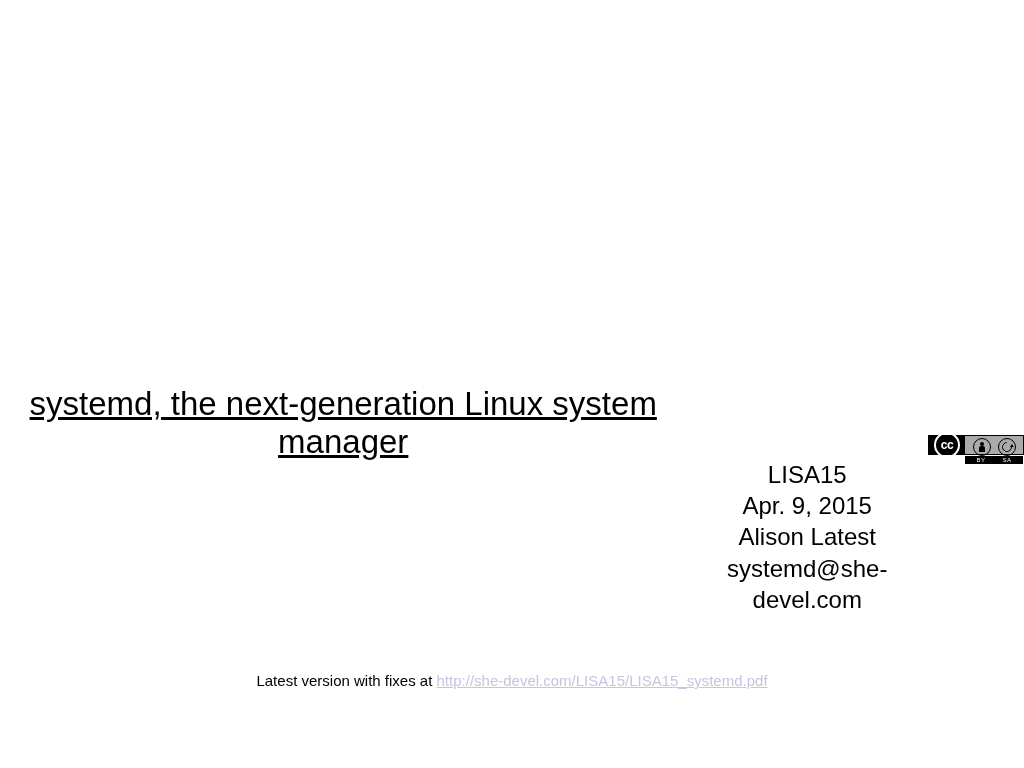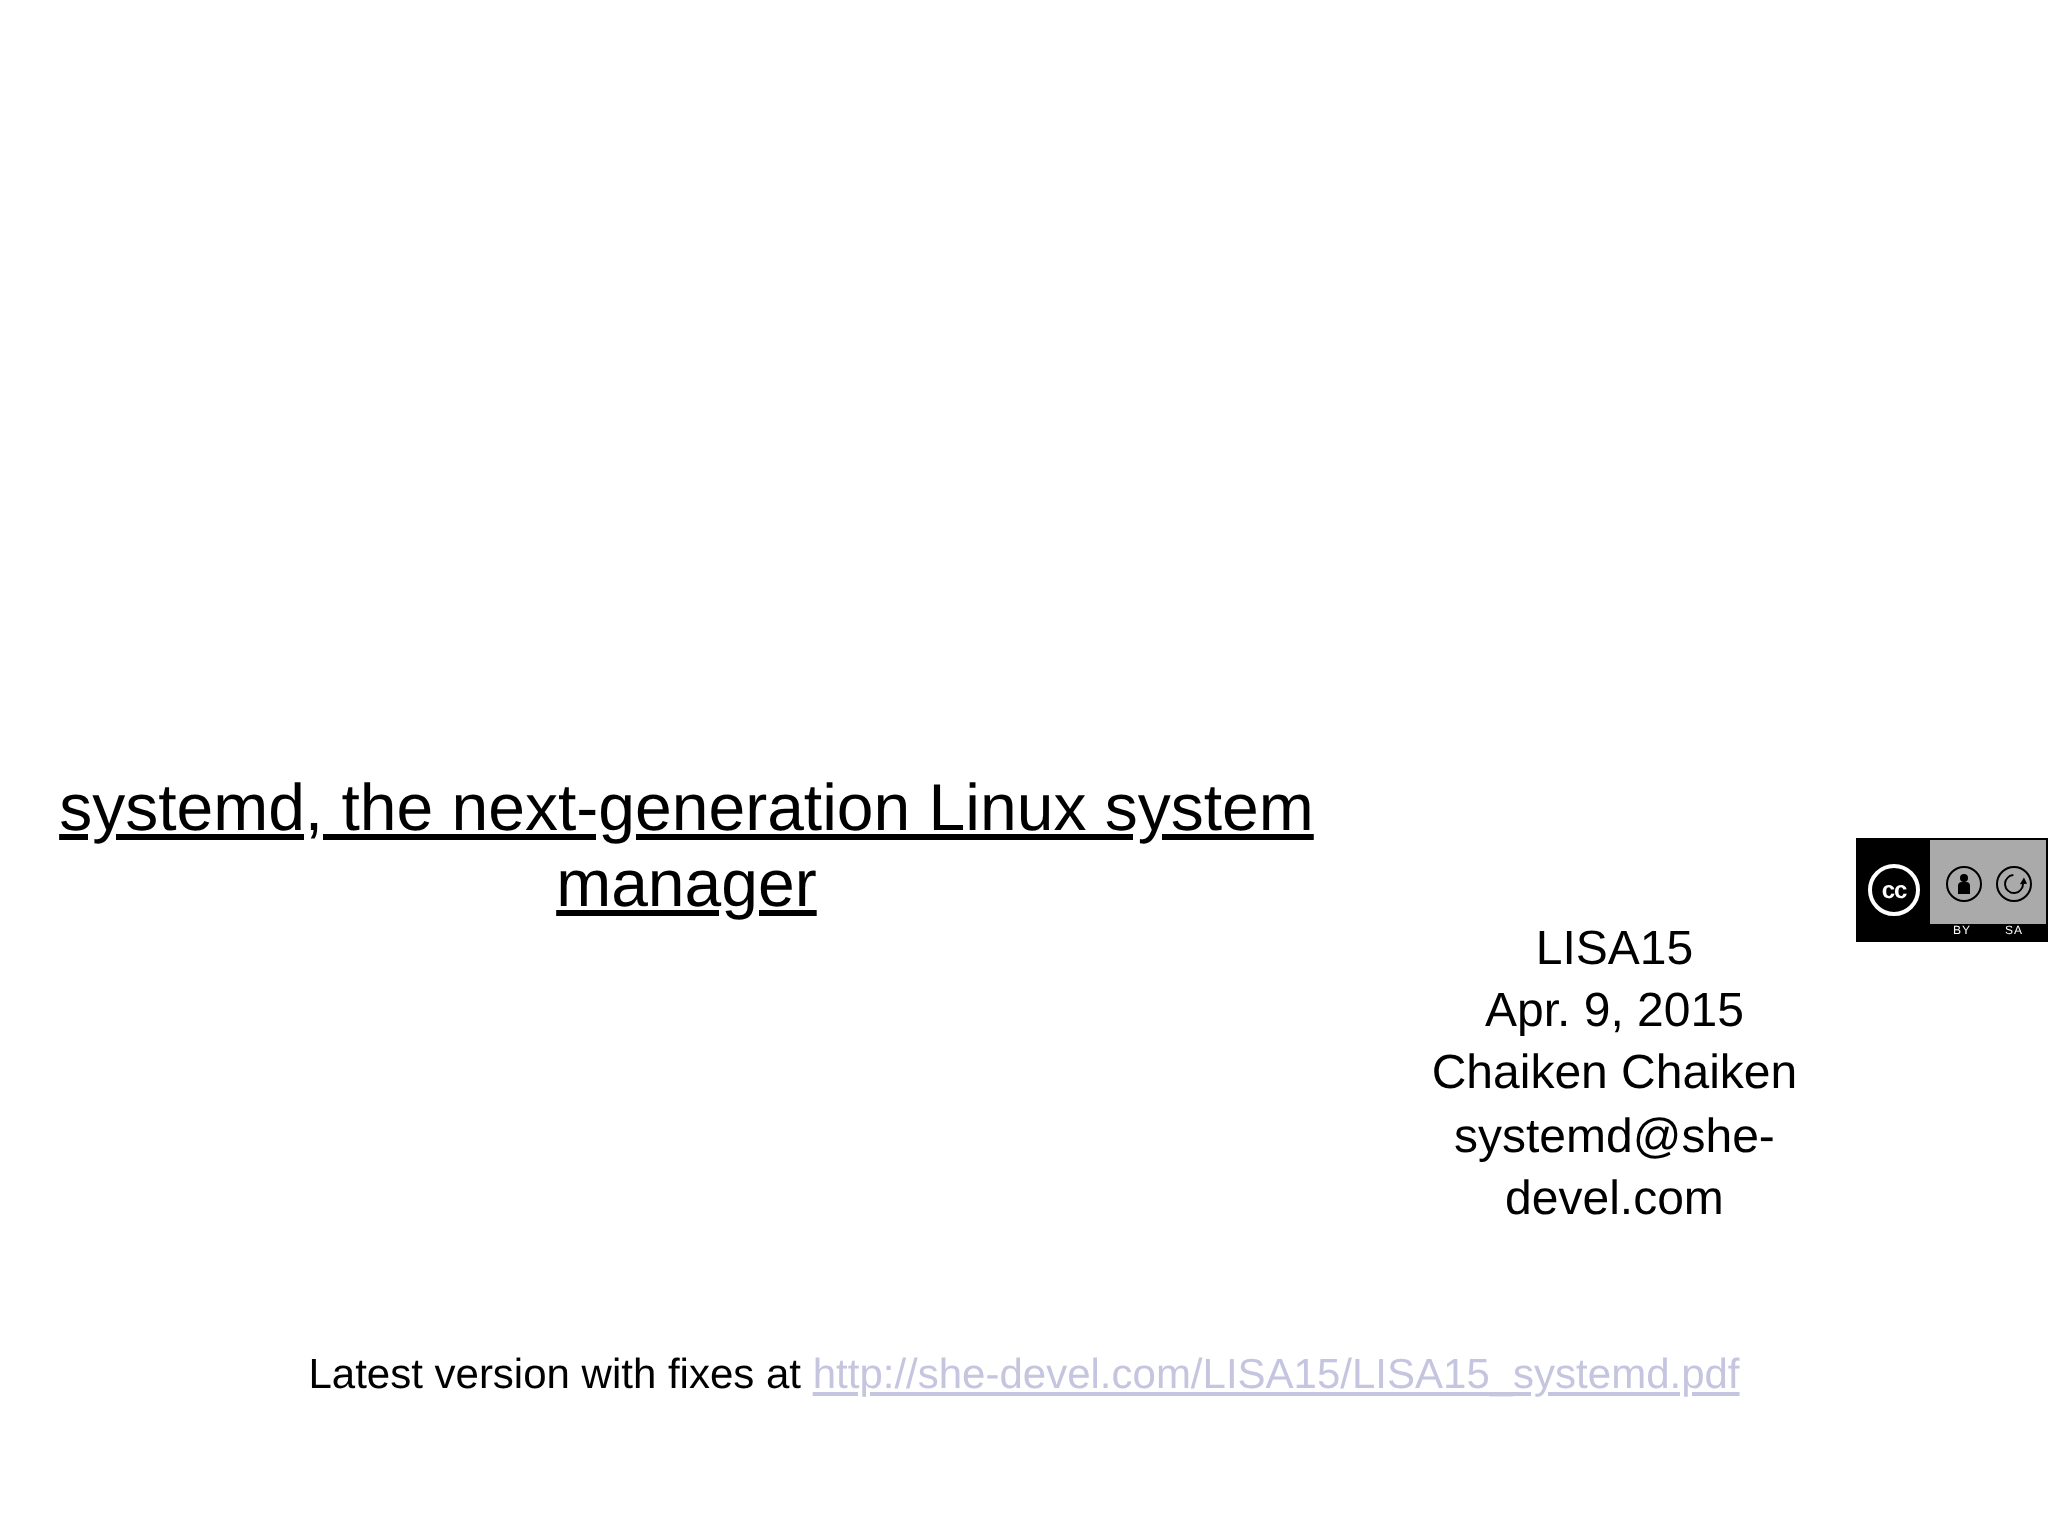--- a/index.html
+++ b/index.html
@@ -35,21 +35,21 @@
       font-size: 24px;
       line-height: 1.3;
     }
     .meta-block div {
       margin: 0;
     }
     .license-badge {
       margin-top: 44px;
       display: inline-flex;
       align-items: stretch;
-      height: 52px;
+      height: 20px;
       border: 1px solid #000;
     }
     .cc-cell {
       width: 36px;
       background: #000;
       display: flex;
       align-items: center;
       justify-content: center;
     }
     .cc-circle {
@@ -144,40 +144,40 @@
       font-size: 6px;
       font-family: Arial, sans-serif;
       text-align: center;
       display: flex;
       justify-content: space-around;
       padding: 1px 3px;
       letter-spacing: 0.5px;
     }
     .footer {
       position: absolute;
-      bottom: 68px;
+      bottom: 79px;
       width: 100%;
       text-align: center;
-      font-size: 21px;
+      font-size: 15px;
     }
     .footer .link {
       color: #c5c5e0;
       text-decoration: underline;
     }
   </style>
 </head>
 <body>
 
 <div class="slide">
   <h1 class="title">systemd, the next-generation Linux system manager</h1>
 
   <div class="meta-block">
     <div>LISA15</div>
     <div>Apr. 9, 2015</div>
-    <div>Chaiken Chaiken</div>
+    <div>Alison Latest</div>
     <div>systemd@she-devel.com</div>
   </div>
 
   <div class="license-badge">
     <div class="cc-cell">
       <div class="cc-circle">cc</div>
     </div>
     <div class="by-sa-cell">
       <div class="by-sa-icons">
         <div class="mini-circle">

